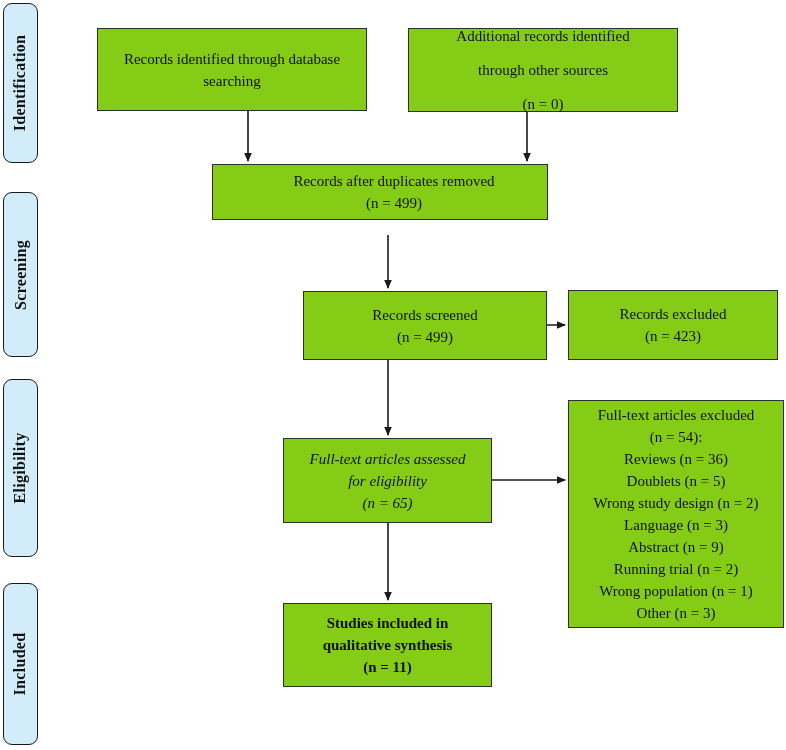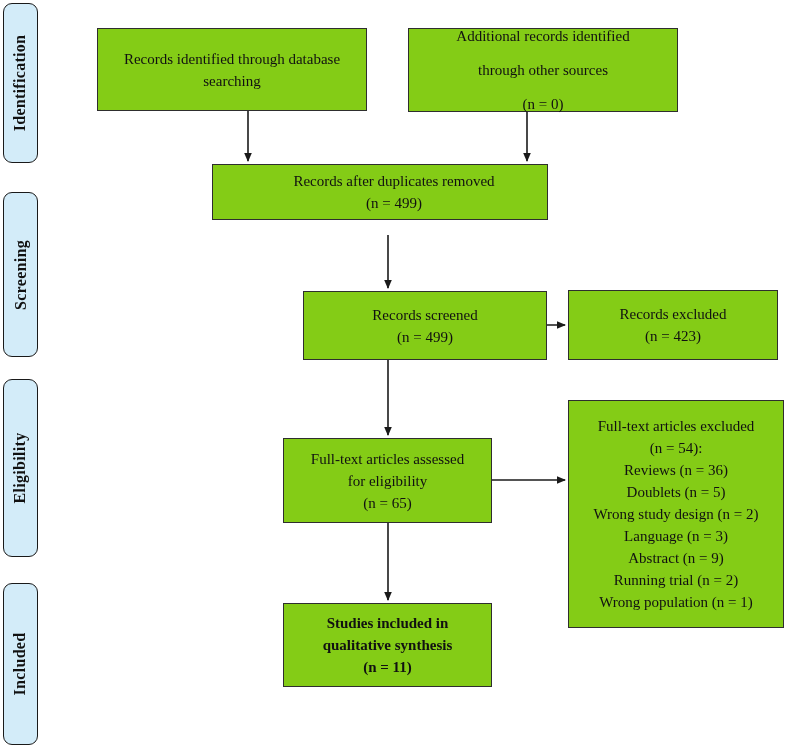--- a/index.html
+++ b/index.html
@@ -107,36 +107,37 @@
   <div class="flow-box" style="left:287px; top:291px; width:244px; height:69px;margin-left:16px;">
     <div>Records screened</div>
     <div>(n = 499)</div>
   </div>
 
   <div class="flow-box" style="left:568px; top:290px; width:210px; height:70px;">
     <div>Records excluded</div>
     <div>(n = 423)</div>
   </div>
 
-  <div class="flow-box" style="left:283px; top:438px; width:209px; height:85px;">
+  <div class="flow-box" style="left:283px; top:438px; width:209px; height:85px;font-style:italic;">
     <div>Full-text articles assessed</div>
     <div>for eligibility</div>
     <div>(n = 65)</div>
   </div>
 
   <div class="flow-box" style="left:568px; top:400px; width:216px; height:228px;">
     <div>Full-text articles excluded</div>
     <div>(n = 54):</div>
     <div>Reviews (n = 36)</div>
     <div>Doublets (n = 5)</div>
     <div>Wrong study design (n = 2)</div>
     <div>Language (n = 3)</div>
     <div>Abstract (n = 9)</div>
     <div>Running trial (n = 2)</div>
     <div>Wrong population (n = 1)</div>
+    <div>Other (n = 3)</div>
   </div>
 
   <div class="flow-box" style="left:283px; top:603px; width:209px; height:84px;font-weight:bold;">
     <div>Studies included in</div>
     <div>qualitative synthesis</div>
     <div>(n = 11)</div>
   </div>
 
 </div>
 

